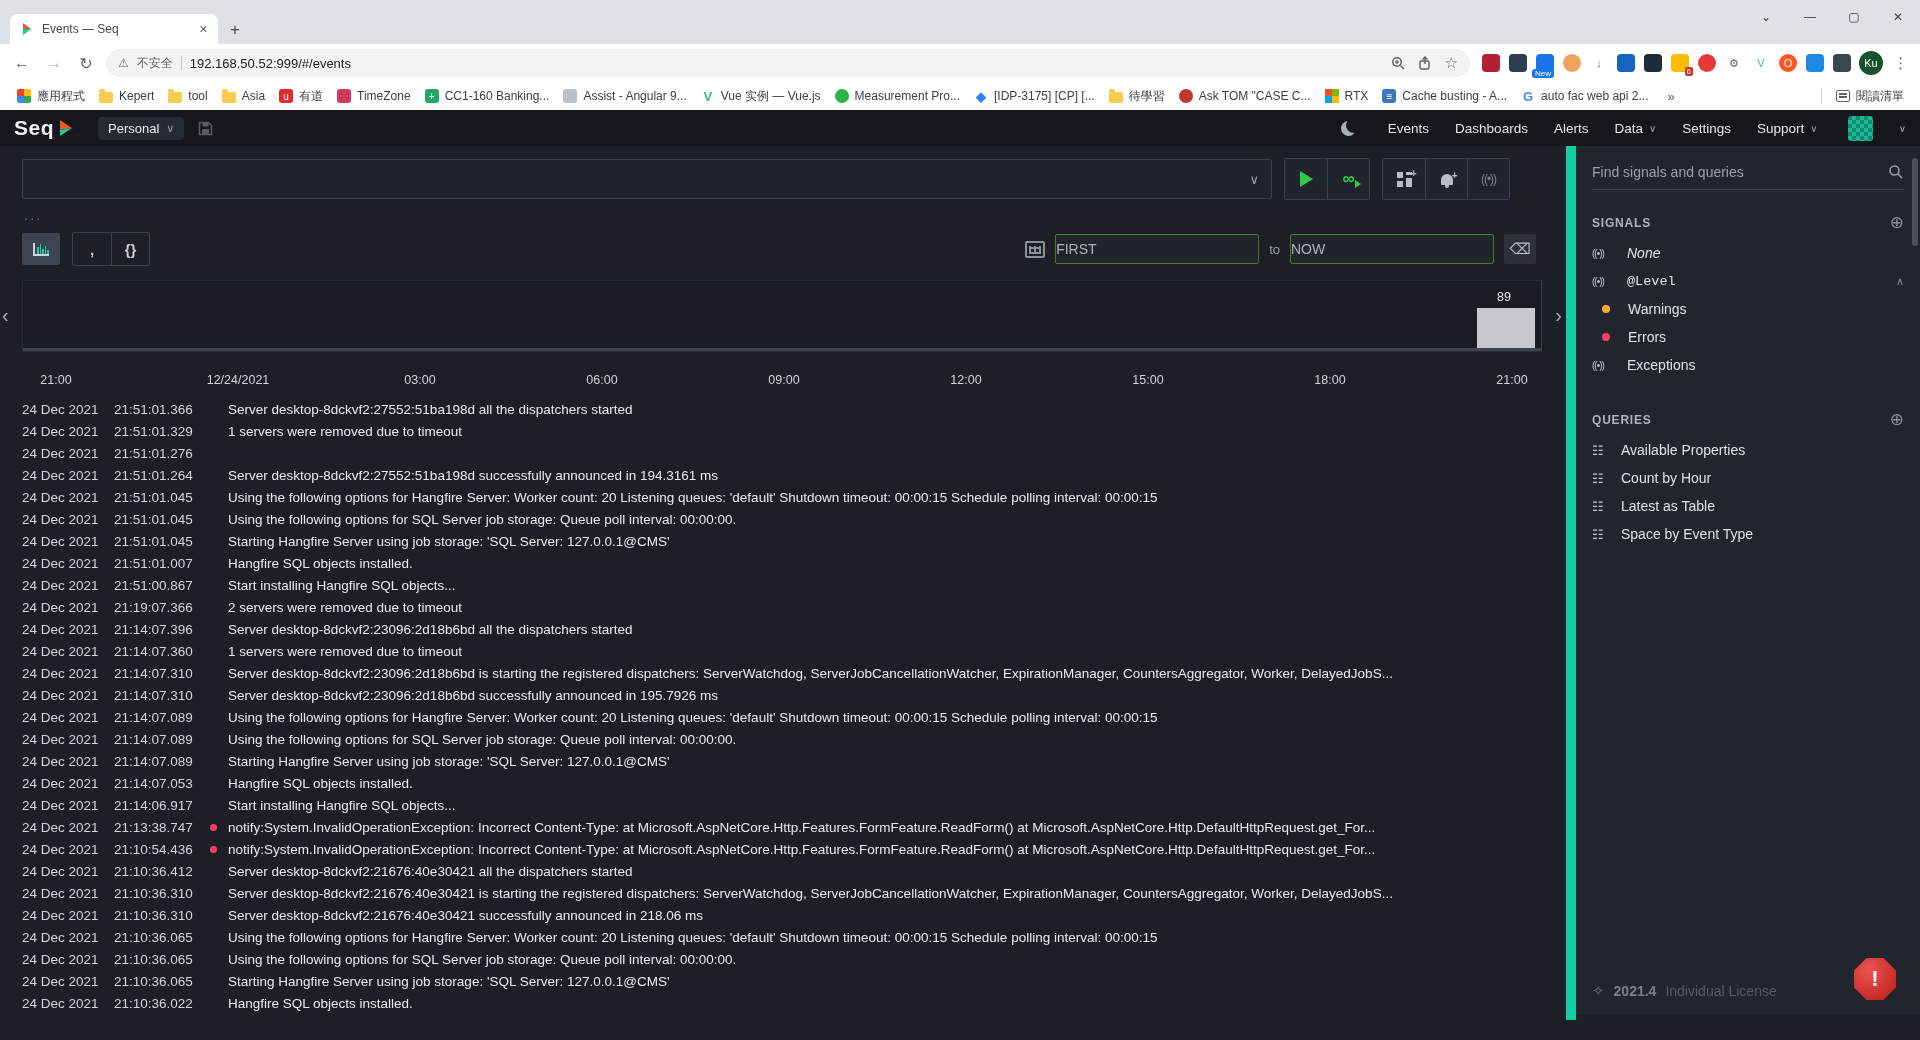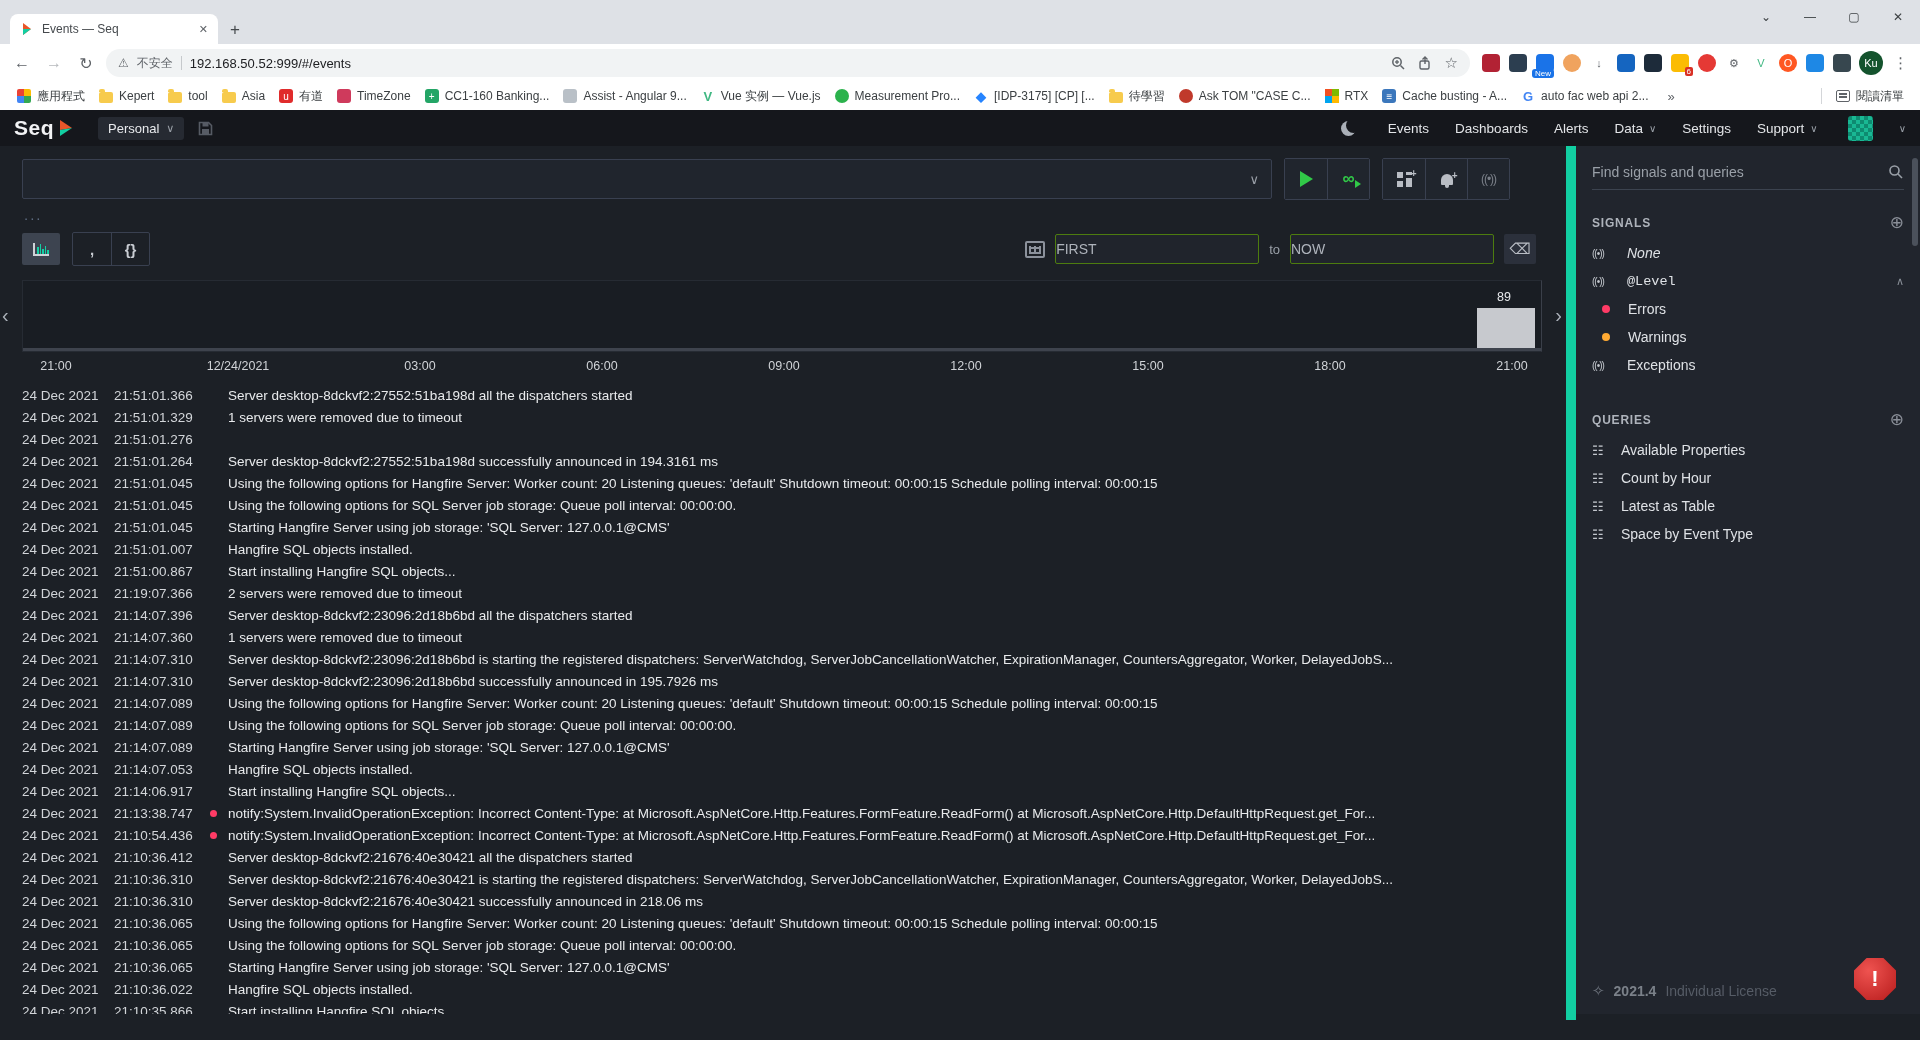--- a/index.html
+++ b/index.html
@@ -133,21 +133,21 @@
   .hist-wrap { position:relative; margin-top:14px; height:72px; }
   .hist-plot { position:absolute; left:22px; right:24px; top:0; bottom:0; background:#191d23;
                border:1px solid #262b33; border-right:1px solid #3a3f49; }
   .hist-axis-line { position:absolute; left:0; right:0; bottom:0; height:3px; background:#3e434d; }
   .hist-bar { position:absolute; right:6px; bottom:3px; width:58px; height:40px; background:#c7c9ce; }
   .hist-bar-label { position:absolute; right:30px; bottom:47px; color:#e8eaed; font-size:12.5px; }
   .hist-chev { position:absolute; top:24px; color:#aab0b8; font-size:20px; }
   .hist-chev.left { left:2px; }
   .hist-chev.right { right:4px; }
 
-  .axis-row { position:relative; height:22px; margin-top:4px; }
+  .axis-row { position:relative; height:22px; margin-top:18px; }
   .axis-label { position:absolute; transform:translateX(-50%); color:#d0d3d7; font-size:12.5px; top:3px; white-space:nowrap; }
 
   
   .events { margin-top:6px; flex:1; overflow:hidden; }
   .event-row { display:flex; align-items:center; height:22px; font-size:13.5px; white-space:nowrap; }
   .col-date { width:92px; margin-left:22px; color:#d2d5d9; flex:0 0 auto; }
   .col-time { width:84px; color:#d2d5d9; flex:0 0 auto; }
   .col-dot  { width:30px; flex:0 0 auto; display:flex; justify-content:center; }
   .err-dot  { width:7px; height:7px; border-radius:50%; }
   .col-msg  { flex:1; color:#e8eaec; overflow:hidden; text-overflow:clip; }
@@ -659,26 +659,26 @@
           <div class="sb-item">
             <span class="sig-ico">((•))</span>
             <span class="lbl italic">None</span>
           </div>
           <div class="sb-item">
             <span class="sig-ico">((•))</span>
             <span class="lbl mono">@Level</span>
             <span class="row-chev">∧</span>
           </div>
           <div class="sb-item child">
+            <span class="dot" style="background: rgb(255, 170, 51);"></span>
+            <span class="lbl">Warnings</span>
+          </div>
+          <div class="sb-item child">
             <span class="dot" style="background: rgb(255, 59, 102);"></span>
             <span class="lbl">Errors</span>
-          </div>
-          <div class="sb-item child">
-            <span class="dot" style="background: rgb(255, 170, 51);"></span>
-            <span class="lbl">Warnings</span>
           </div>
           <div class="sb-item">
             <span class="sig-ico">((•))</span>
             <span class="lbl">Exceptions</span>
           </div>
         </div>
 
       <div class="sb-section" style="margin-top:30px;">
         <span class="sb-section-title">QUERIES</span>
         <span class="sb-plus">⊕</span>

